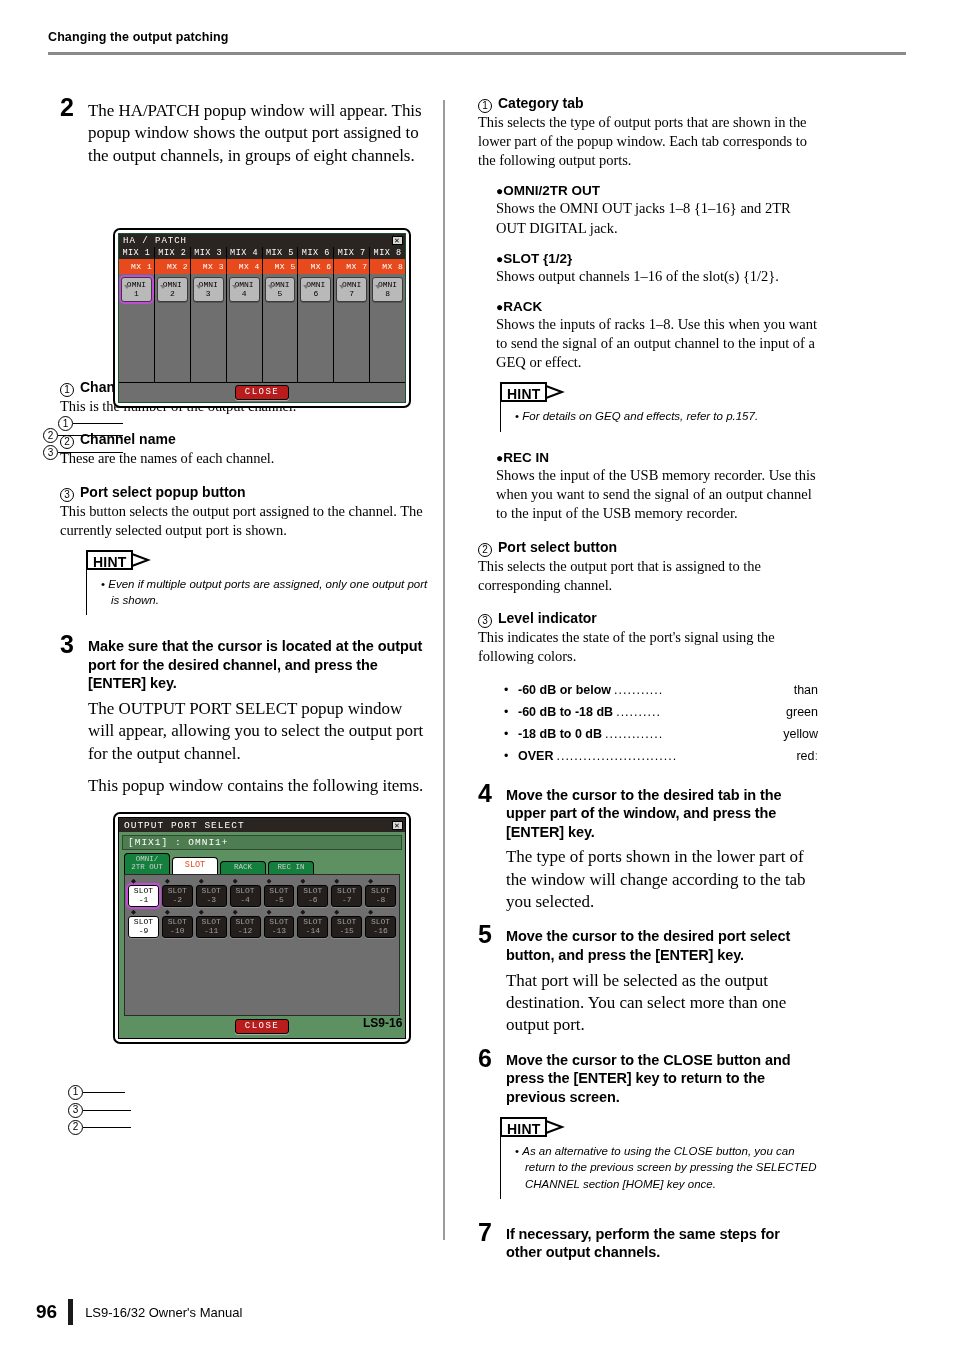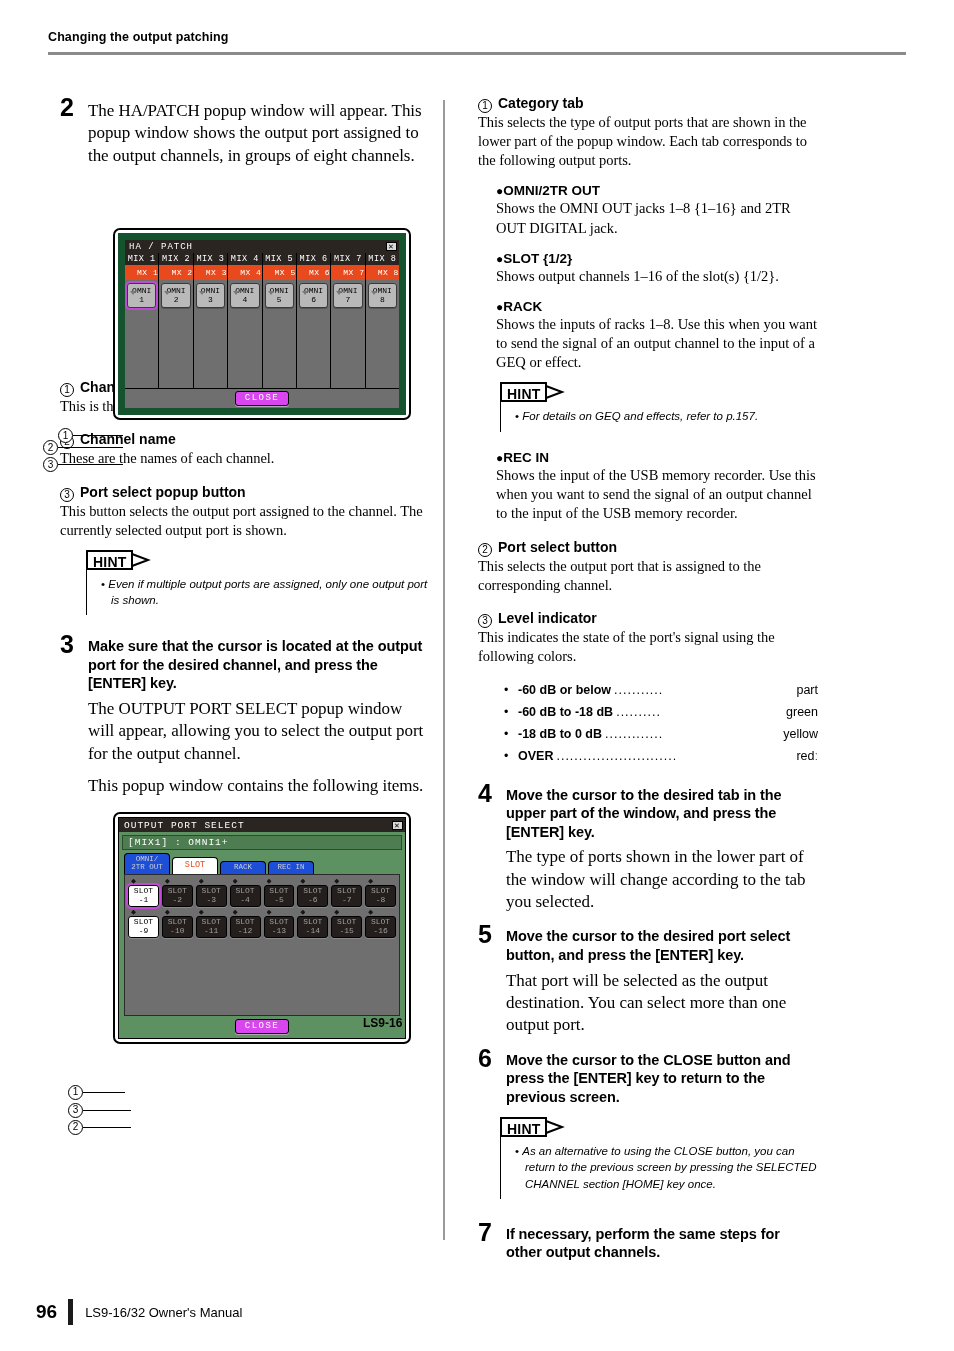--- a/index.html
+++ b/index.html
@@ -124,21 +124,21 @@
     position:relative;
     font-family:"Liberation Mono", monospace;
     -webkit-font-smoothing:none;
   }
   .lcd-outer {
     border:2px solid #000; border-radius:7px; padding:3px; background:#fff;
   }
 
   
   #ha-patch { position:absolute; left:113px; top:228px; width:298px; }
-  .hp-inner { background:#6f6f6f; border:7px solid #14532d; }
+  .hp-inner { background:#6f6f6f; border:1px solid #14532d; }
   .hp-title {
     background:#2b2522; color:#fff; height:13px; display:flex;
     align-items:center; justify-content:space-between; padding:0 2px 0 4px;
     font-size:9px; letter-spacing:1px;
   }
   .x-btn {
     width:11px; height:9px; background:#d8d8d8; border:1px solid #000;
     color:#000; font-size:7px; line-height:7px; text-align:center;
     font-family:"Liberation Sans", sans-serif;
   }
@@ -164,41 +164,41 @@
     position:absolute; left:2px; top:7px;
     width:0;height:0;border-left:3.5px solid transparent;border-right:3.5px solid transparent;
     border-top:4px solid #7a7a7a;
   }
   .hp-btn.sel { outline:2px solid #c14bd6; outline-offset:0px; }
   .hp-foot {
     background:#6f6f6f; height:20px; display:flex; align-items:center;
     justify-content:center; border-top:1px solid #000;
   }
   .close-btn {
-    background:#d946ef; color:#fff; font-size:9px; letter-spacing:1.5px;
+    background:#b91c1c; color:#fff; font-size:9px; letter-spacing:1.5px;
     border:1px solid #000; border-radius:3px; padding:1px 9px 2px;
     box-shadow:0 1px 0 #aaa;
   }
 
   
   #ops { position:absolute; left:113px; top:812px; width:298px; }
   .ops-inner { background:#5e9162; border:1px solid #000; padding:0; }
   .ops-title {
     background:#2b2522; color:#fff; height:14px; display:flex;
     align-items:center; justify-content:space-between; padding:0 2px 0 5px;
     font-size:9.5px; letter-spacing:1px;
   }
   .ops-sub {
     margin:3px; height:15px; background:#4e7d52; border:1px solid #2d4a30;
     color:#fff; font-size:9.5px; display:flex; align-items:center;
     padding-left:5px; letter-spacing:1px;
   }
   .ops-tabs { display:flex; margin:3px 0 0 5px; align-items:flex-end; gap:2px; }
   .ops-tab {
-    background:#1d4ed8; color:#cfcfcf; font-size:7.5px; border-radius:4px 4px 0 0;
+    background:#15803d; color:#cfcfcf; font-size:7.5px; border-radius:4px 4px 0 0;
     padding:2px 6px; min-width:46px; text-align:center; line-height:1.05;
     border:1px solid #000; border-bottom:none;
   }
   .ops-tab.active { background:#fff; color:#e8491d; font-size:8.5px; padding:3px 6px 4px; }
   .ops-panel {
     margin:0 5px 0 5px; background:#6f6f6f; border:1px solid #2b2b2b;
     padding:4px 3px 6px 3px; height:142px;
   }
   .ops-row { display:flex; gap:3px; margin-bottom:3px; }
   .ops-cellwrap { flex:1 1 0; min-width:0; }
@@ -638,21 +638,21 @@
         <span>Level indicator</span>
       </div>
       <div class="item-body">This indicates the state of the port's signal using the following colors.</div>
     </div>
 
     <div class="lvl-list" id="lvl-list">
         <div class="lvl-row">
           <span class="bullet">•</span>
           <span class="k">-60 dB or below</span>
           <span class="dots">...........</span>
-          <span class="v">part</span>
+          <span class="v">than</span>
         </div>
         <div class="lvl-row">
           <span class="bullet">•</span>
           <span class="k">-60 dB to -18 dB</span>
           <span class="dots">..........</span>
           <span class="v">green</span>
         </div>
         <div class="lvl-row">
           <span class="bullet">•</span>
           <span class="k">-18 dB to 0 dB</span>

